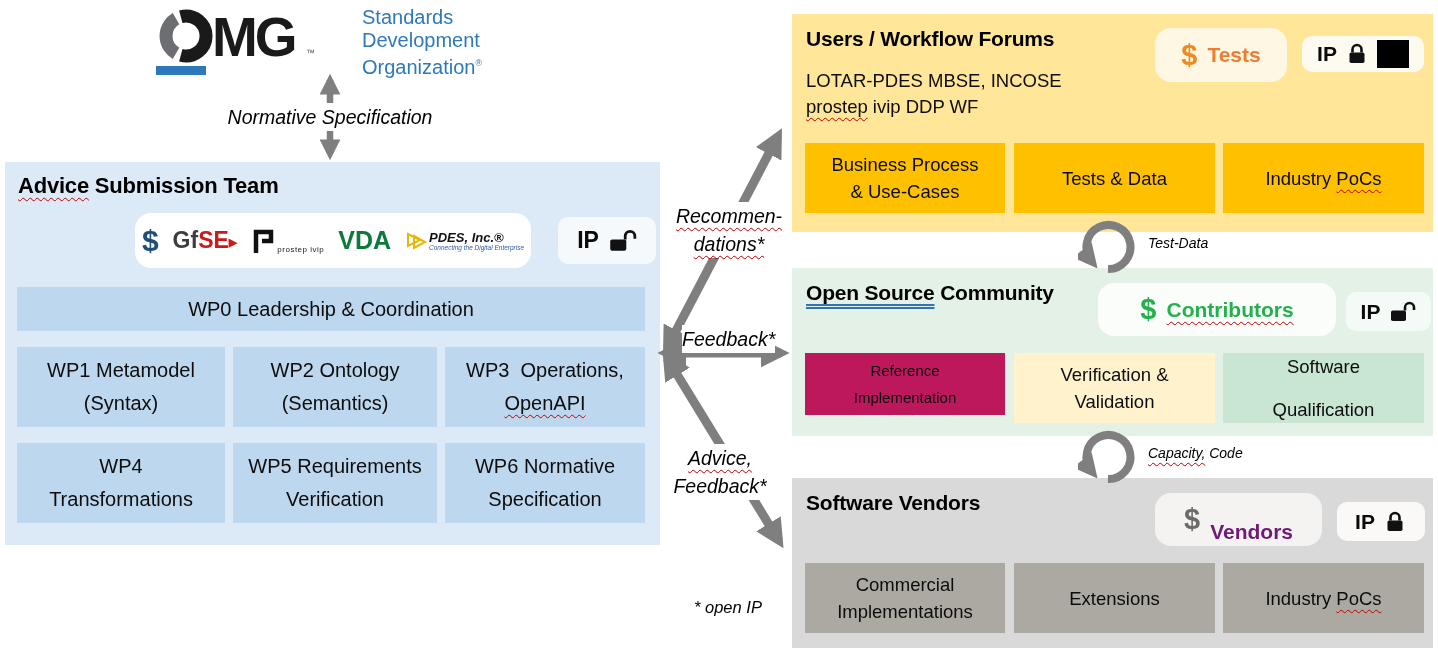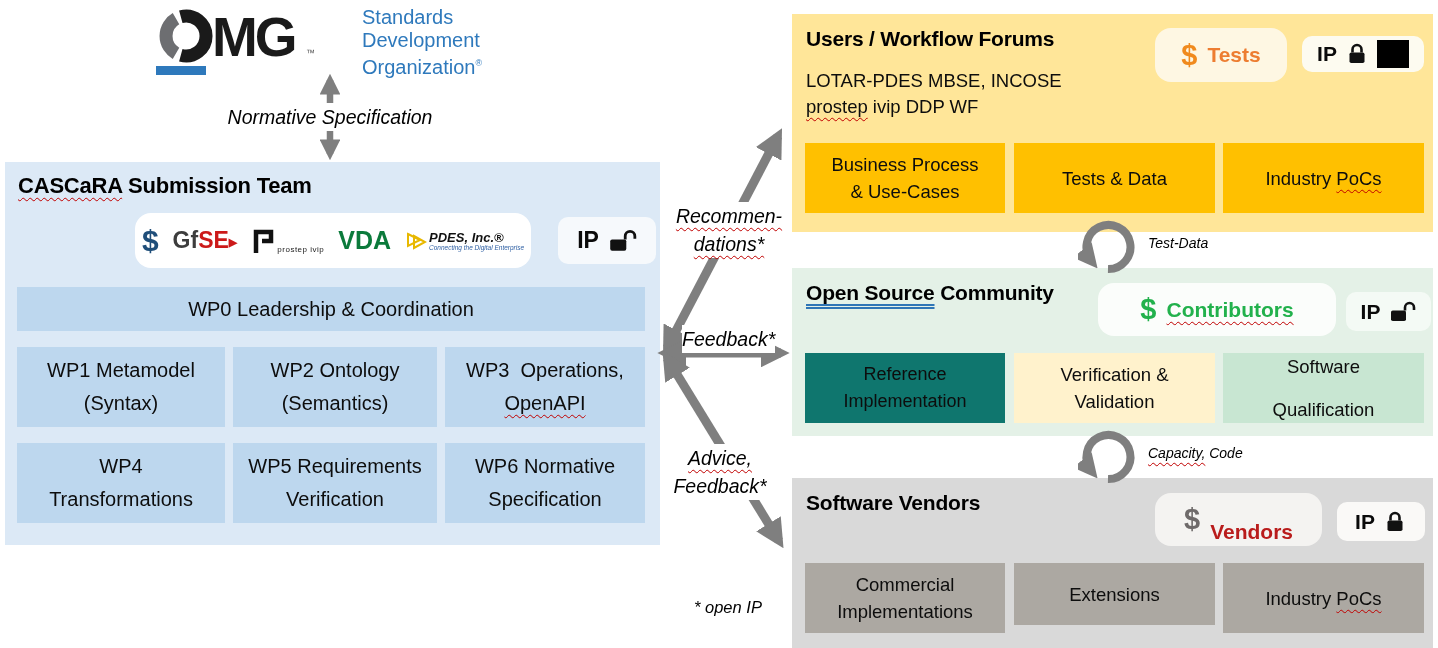--- a/index.html
+++ b/index.html
@@ -43,21 +43,21 @@
     <rect x="6" y="64" width="50" height="9" fill="#2E79BC"></rect>
   </svg>
   <div class="tagline" style="left:362px;top:6px;">
     <div>Standards</div>
     <div>Development</div>
     <div><span>Organization</span><span style="font-size:9px;vertical-align:super;">®</span></div>
   </div>
 
   <div class="panel" style="left:5px;top:162px;width:655px;height:383px;background:#DCE9F6;">
     <div class="big-title" style="position:absolute;left:13px;top:11px;font-size:22px;">
-      <span class="wavy">CASCaRA</span><span> Submission Team</span>
+      <span class="wavy">Advice</span><span> Submission Team</span>
     </div>
 
     <div class="memberpill" style="left:130px;top:51px;width:396px;height:55px;">
       <span style="color:#1F4E79;font-weight:bold;font-size:30px;">$</span>
       <span style="font-size:23px;font-weight:bold;"><span style="color:#3d3d3d;">Gf</span><span style="color:#CC1A1A;">SE</span><span style="color:#CC1A1A;font-size:11px;vertical-align:2px;">▶</span></span>
       <span style="display:flex;align-items:flex-end;gap:2px;">
         <svg width="24" height="26" viewBox="0 0 24 26">
           <path d="M5 25 L5 4 L20 4 L20 13 L11 13" fill="none" stroke="#111" stroke-width="4.5"></path>
         </svg>
         <span class="prostep-txt">prostep ivip</span>
@@ -156,55 +156,55 @@
     </div>
 
     <div class="ipbadge" style="left:554px;top:24px;width:85px;height:39px;background:#F4FAF5;">
       <span class="iptxt">IP</span>
       <svg width="28" height="24" viewBox="0 0 28 24">
         <path d="M17 10.5 V7.5 a4.5 4.5 0 0 1 9 0 V10" fill="none" stroke="#111" stroke-width="2.6"></path>
         <rect x="3" y="10.5" width="15" height="10.5" rx="1.8" fill="#111"></rect>
       </svg>
     </div>
 
-    <div class="cell" style="left:13px;top:85px;width:200px;height:70px;background:#0f766e;font-size:18px;line-height:27px;">
+    <div class="cell" style="left:13px;top:85px;width:200px;height:62px;background:#be185d;font-size:15px;line-height:27px;">
         <span>Reference</span>
         <span>Implementation</span>
       </div>
     <div class="cell" style="left:222px;top:85px;width:201px;height:70px;background:#FFF2CC;font-size:18.5px;line-height:27px;">
         <span>Verification &amp;</span>
         <span>Validation</span>
       </div>
     <div class="cell" style="left:431px;top:85px;width:201px;height:70px;background:#C8E6D2;font-size:18.5px;line-height:27px;gap:16px;">
         <span>Software</span>
         <span>Qualification</span>
       </div>
   </div>
 
   <div class="panel" style="left:792px;top:478px;width:641px;height:170px;background:#D9D9D9;">
     <div class="big-title" style="position:absolute;left:14px;top:13px;">Software Vendors</div>
 
     <div class="pill" style="left:363px;top:15px;width:167px;height:53px;background:#F4F3F1;">
       <span class="dlr" style="color:#6E6A6A;">$</span>
-      <span class="blabel" style="color:#b91c1c;margin-top:25px;">Vendors</span>
+      <span class="blabel" style="color:#701a75;margin-top:25px;">Vendors</span>
     </div>
 
     <div class="ipbadge" style="left:545px;top:24px;width:88px;height:39px;background:#FAF9F7;">
       <span class="iptxt">IP</span>
       <svg width="24" height="24" viewBox="0 0 24 24">
         <path d="M7.5 10.5 V7.5 a4.5 4.5 0 0 1 9 0 V10.5" fill="none" stroke="#111" stroke-width="2.6"></path>
         <rect x="4.5" y="10.5" width="15" height="10.5" rx="1.8" fill="#111"></rect>
       </svg>
     </div>
 
     <div class="cell gray2" style="left:13px;top:85px;width:200px;height:70px;">
         <span>Commercial</span>
         <span>Implementations</span>
       </div>
-    <div class="cell gray2" style="left:222px;top:85px;width:201px;height:62px;">
+    <div class="cell gray2" style="left:222px;top:85px;width:201px;height:70px;">
         <span>Extensions</span>
       </div>
     <div class="cell gray2" style="left:431px;top:85px;width:201px;height:70px;">
         <span><span>Industry </span><span class="wavy">PoCs</span></span>
       </div>
   </div>
 
   <svg class="overlay" width="1438" height="648" viewBox="0 0 1438 648">
     <defs>
       <marker id="ah" markerWidth="3.2" markerHeight="3.2" viewBox="0 0 10 10" refX="7" refY="5" orient="auto-start-reverse">

